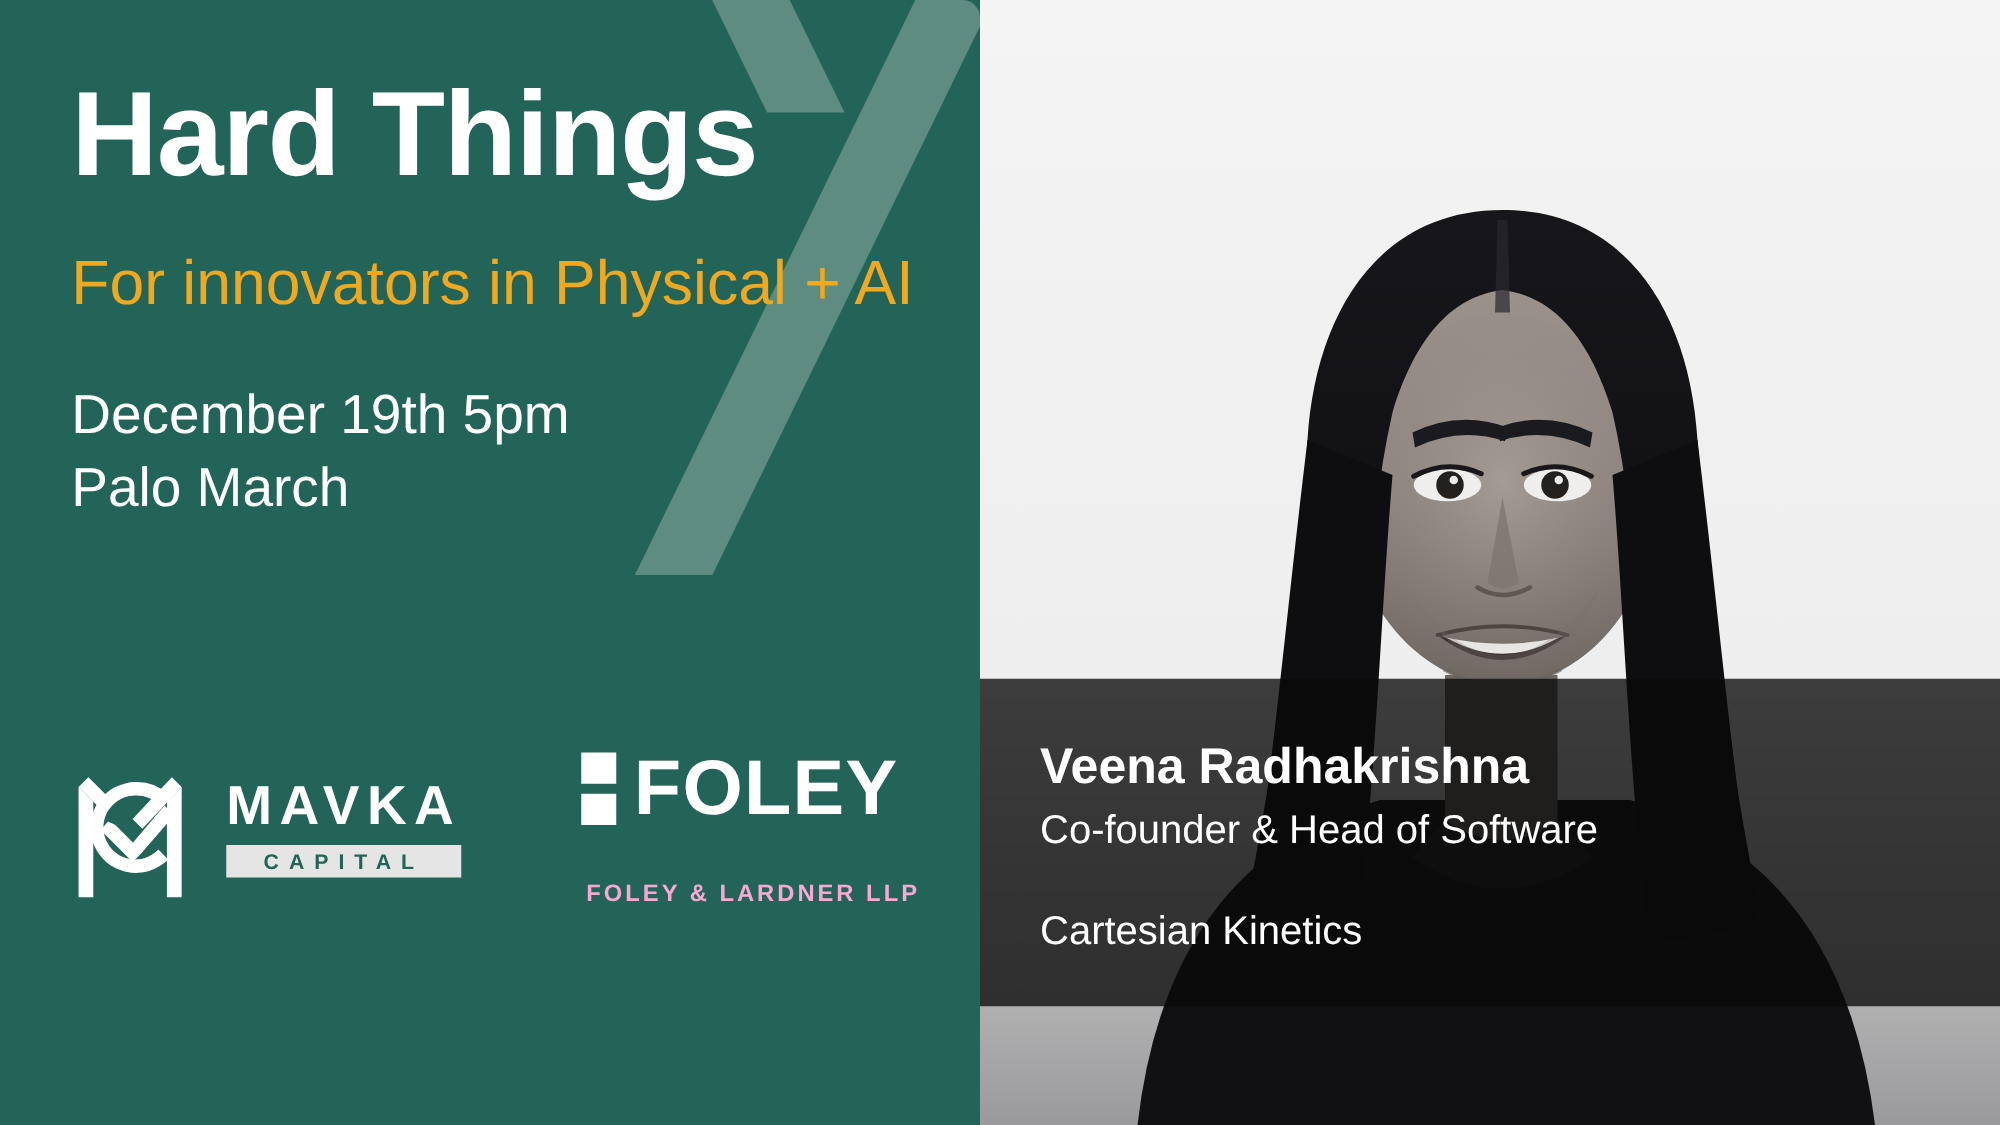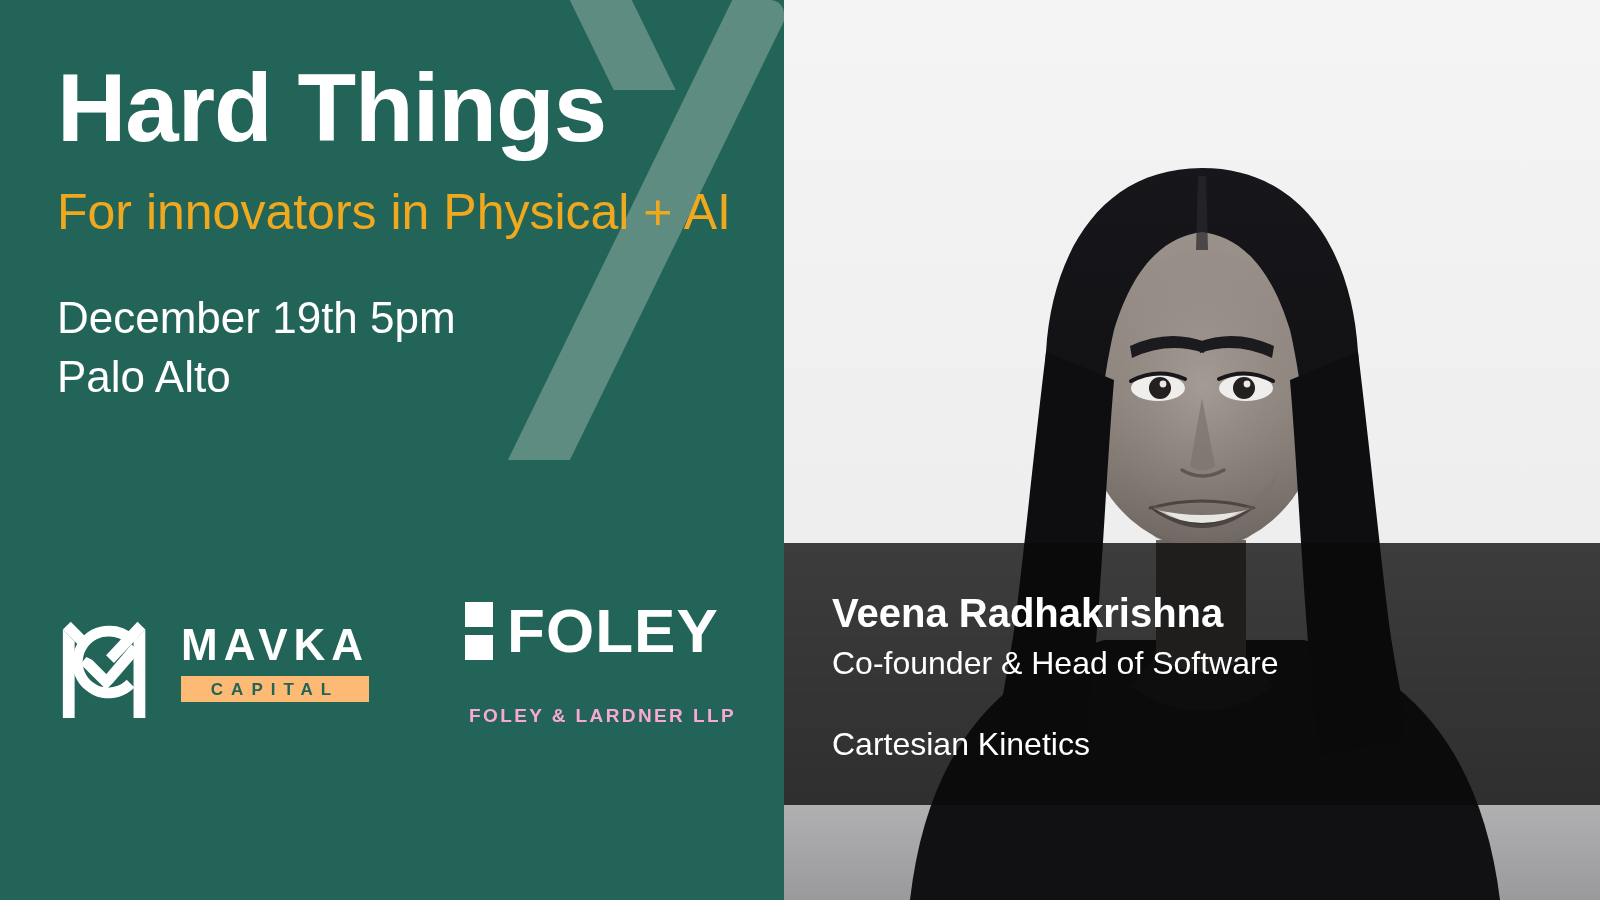--- a/index.html
+++ b/index.html
@@ -53,21 +53,21 @@
   }
   #title {
     font-size:96px;
     font-weight:bold;
     color:#ffffff;
     line-height:1.05;
     letter-spacing:-1px;
     white-space:nowrap;
   }
   #subtitle {
-    margin-top:20px;
+    margin-top:34px;
     font-size:50px;
     color:#F0A81E;
     line-height:1.32;
     font-weight:normal;
   }
   #datetime {
     margin-top:44px;
     font-size:44px;
     color:#ffffff;
     line-height:1.34;
@@ -86,21 +86,21 @@
   #mavka-words {
     margin-left:18px;
     display:flex; flex-direction:column; align-items:stretch;
   }
   #mavka-name {
     font-size:44px; font-weight:bold; color:#ffffff;
     letter-spacing:6px; line-height:1;
   }
   #mavka-capital-bar {
     margin-top:9px;
-    background:#fdba74;
+    background:#e5e5e5;
     padding:5px 6px 4px 6px;
     text-align:center;
   }
   #mavka-capital {
     font-size:17px; font-weight:bold; color:#236458;
     letter-spacing:8px; line-height:1;
     display:block;
   }
 
   
@@ -163,21 +163,21 @@
     <div id="chev-left" class="chev"></div>
     <div id="chev-right" class="chev"></div>
 
     <div id="text-block">
       <div id="title">Hard Things</div>
       <div id="subtitle">
         <span>For innovators in Physical + AI</span>
       </div>
       <div id="datetime">
         <div>December 19th 5pm</div>
-        <div>Palo Alto</div>
+        <div>Palo March</div>
       </div>
     </div>
 
     <div id="logos">
 
       <div id="mavka-logo">
         <svg id="mavka-mark" viewBox="0 0 110 112">
 
           <path d="M8 112 L8 22 L20 34 L20 112 Z" fill="#ffffff"></path>
           <path d="M8 22 L16 14 L34 32 L26 40 Z" fill="#ffffff"></path>

